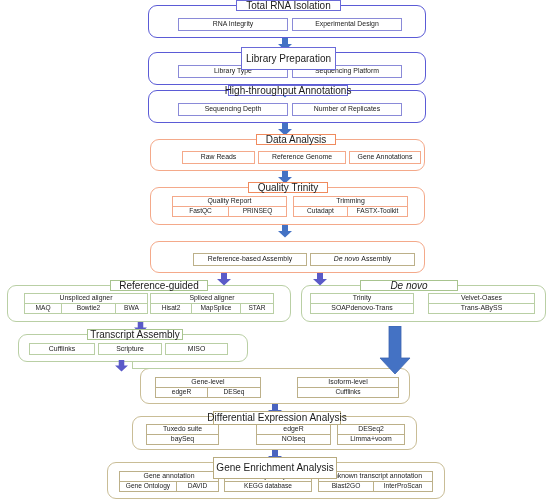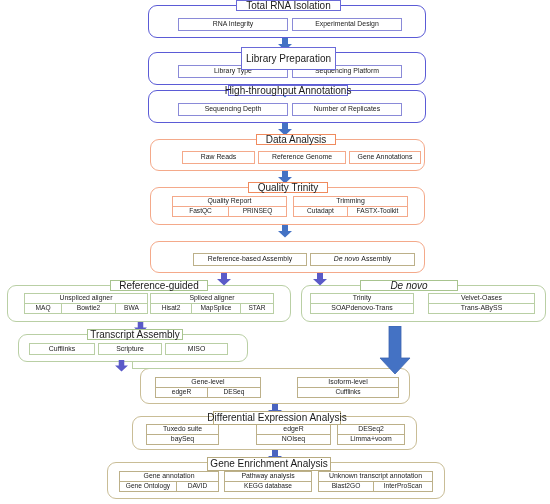--- a/index.html
+++ b/index.html
@@ -205,21 +205,21 @@
   <div class="bx tan" style="left:337px;top:424px;width:68px;height:11px;">DESeq2</div>
   <div class="bx tan" style="left:337px;top:434px;width:68px;height:11px;">Limma+voom</div>
 
   <div class="arw" style="left:267px;top:450px;">
     <svg width="16" height="13" viewBox="0 0 16 13">
       <path d="M5 0 H11 V6 H15 L8 12.5 L1 6 H5 Z" fill="#4a63bf"></path>
     </svg>
   </div>
 
   <div class="group tan" style="left:107px;top:462px;width:338px;height:37px;"></div>
-  <div class="hdr tan" style="left:207px;top:457px;width:124px;height:14px;">Gene Enrichment Analysis</div>
+  <div class="hdr tan" style="left:213px;top:457px;width:124px;height:22px;">Gene Enrichment Analysis</div>
 
   <div class="bx tan" style="left:119px;top:471px;width:100px;height:11px;">Gene annotation</div>
   <div class="bx tan sub" style="left:119px;top:481px;width:58px;height:11px;">Gene Ontology</div>
   <div class="bx tan sub" style="left:176px;top:481px;width:43px;height:11px;">DAVID</div>
 
   <div class="bx tan" style="left:224px;top:471px;width:88px;height:11px;">Pathway analysis</div>
   <div class="bx tan sub" style="left:224px;top:481px;width:88px;height:11px;">KEGG database</div>
 
   <div class="bx tan" style="left:318px;top:471px;width:115px;height:11px;">Unknown transcript annotation</div>
   <div class="bx tan sub" style="left:318px;top:481px;width:56px;height:11px;">Blast2GO</div>

